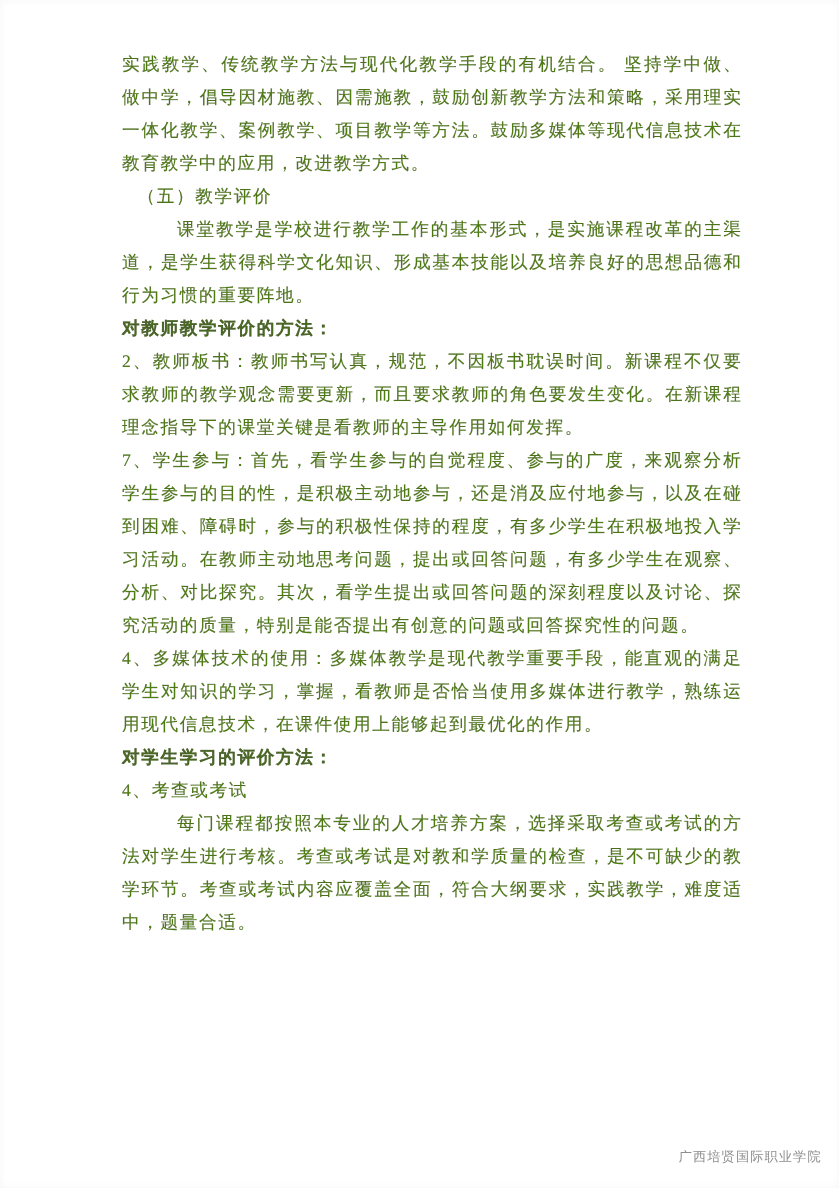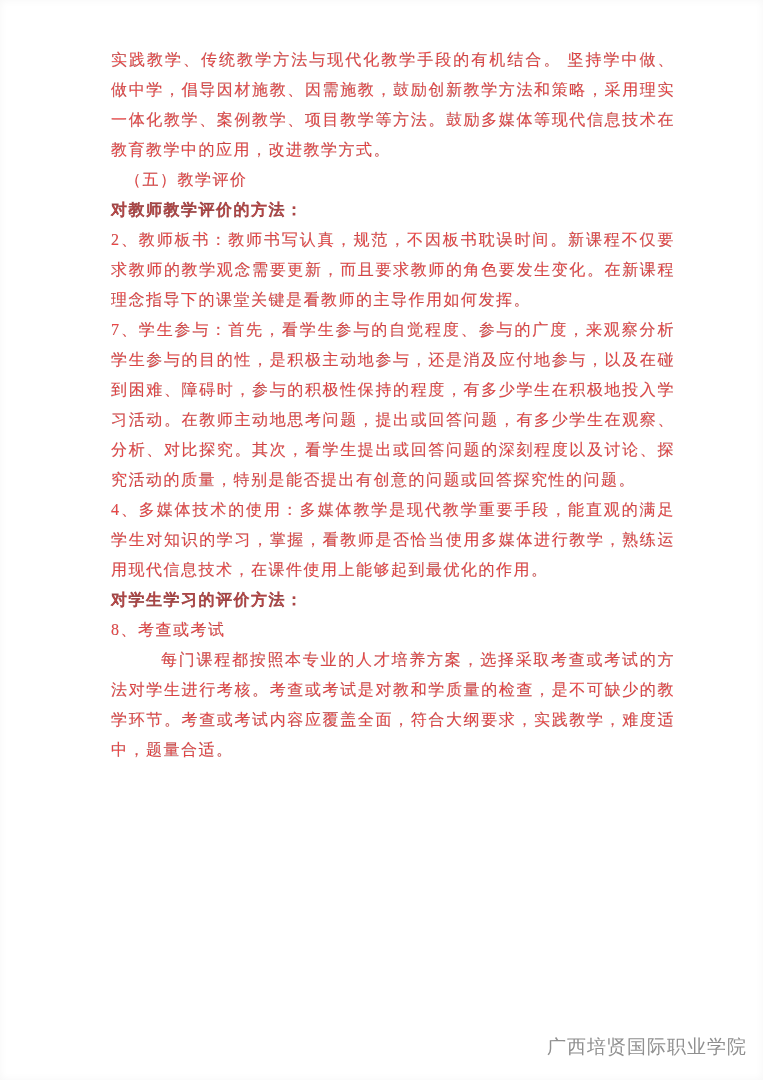--- a/index.html
+++ b/index.html
@@ -14,21 +14,21 @@
     background: #ffffff;
     overflow: hidden;
     box-shadow: inset 0 0 8px rgba(0,0,0,0.04);
     font-family: "Liberation Serif", "DejaVu Serif", serif;
   }
   .content {
     position: absolute;
     left: 111px;
     top: 45px;
     width: 564px;
-    color: #ef4444;
+    color: #4d7c0f;
     font-size: 16px;
     line-height: 30px;
     letter-spacing: 1.5px;
     text-align: justify;
     text-justify: inter-ideograph;
     -webkit-text-stroke: 0.2px rgba(70,70,70,0.5);
   }
   .content p {
     margin: 0;
     padding: 0;
@@ -41,34 +41,35 @@
     text-indent: 14px;
   }
   .heading-flush {
     font-weight: bold;
   }
   .watermark {
     position: absolute;
     right: 16px;
     bottom: 20px;
     color: #8f8f8f;
-    font-size: 19px;
+    font-size: 12px;
     letter-spacing: 1px;
     font-family: "Liberation Serif", "DejaVu Serif", serif;
   }
 </style>
 </head>
 <body>
 
 <div class="page">
   <div class="content">
     <p>实践教学、传统教学方法与现代化教学手段的有机结合。 坚持学中做、做中学，倡导因材施教、因需施教，鼓励创新教学方法和策略，采用理实一体化教学、案例教学、项目教学等方法。鼓励多媒体等现代信息技术在教育教学中的应用，改进教学方式。</p>
     <p class="heading-sub">（五）教学评价</p>
+    <p class="para-indent">课堂教学是学校进行教学工作的基本形式，是实施课程改革的主渠道，是学生获得科学文化知识、形成基本技能以及培养良好的思想品德和行为习惯的重要阵地。</p>
     <p class="heading-flush">对教师教学评价的方法：</p>
     <p>2、教师板书：教师书写认真，规范，不因板书耽误时间。新课程不仅要求教师的教学观念需要更新，而且要求教师的角色要发生变化。在新课程理念指导下的课堂关键是看教师的主导作用如何发挥。</p>
     <p>7、学生参与：首先，看学生参与的自觉程度、参与的广度，来观察分析学生参与的目的性，是积极主动地参与，还是消及应付地参与，以及在碰到困难、障碍时，参与的积极性保持的程度，有多少学生在积极地投入学习活动。在教师主动地思考问题，提出或回答问题，有多少学生在观察、分析、对比探究。其次，看学生提出或回答问题的深刻程度以及讨论、探究活动的质量，特别是能否提出有创意的问题或回答探究性的问题。</p>
     <p>4、多媒体技术的使用：多媒体教学是现代教学重要手段，能直观的满足学生对知识的学习，掌握，看教师是否恰当使用多媒体进行教学，熟练运用现代信息技术，在课件使用上能够起到最优化的作用。</p>
     <p class="heading-flush">对学生学习的评价方法：</p>
-    <p>8、考查或考试</p>
+    <p>4、考查或考试</p>
     <p class="para-indent">每门课程都按照本专业的人才培养方案，选择采取考查或考试的方法对学生进行考核。考查或考试是对教和学质量的检查，是不可缺少的教学环节。考查或考试内容应覆盖全面，符合大纲要求，实践教学，难度适中，题量合适。</p>
   </div>
   <div class="watermark">广西培贤国际职业学院</div>
 </div>
 
 </body></html>

